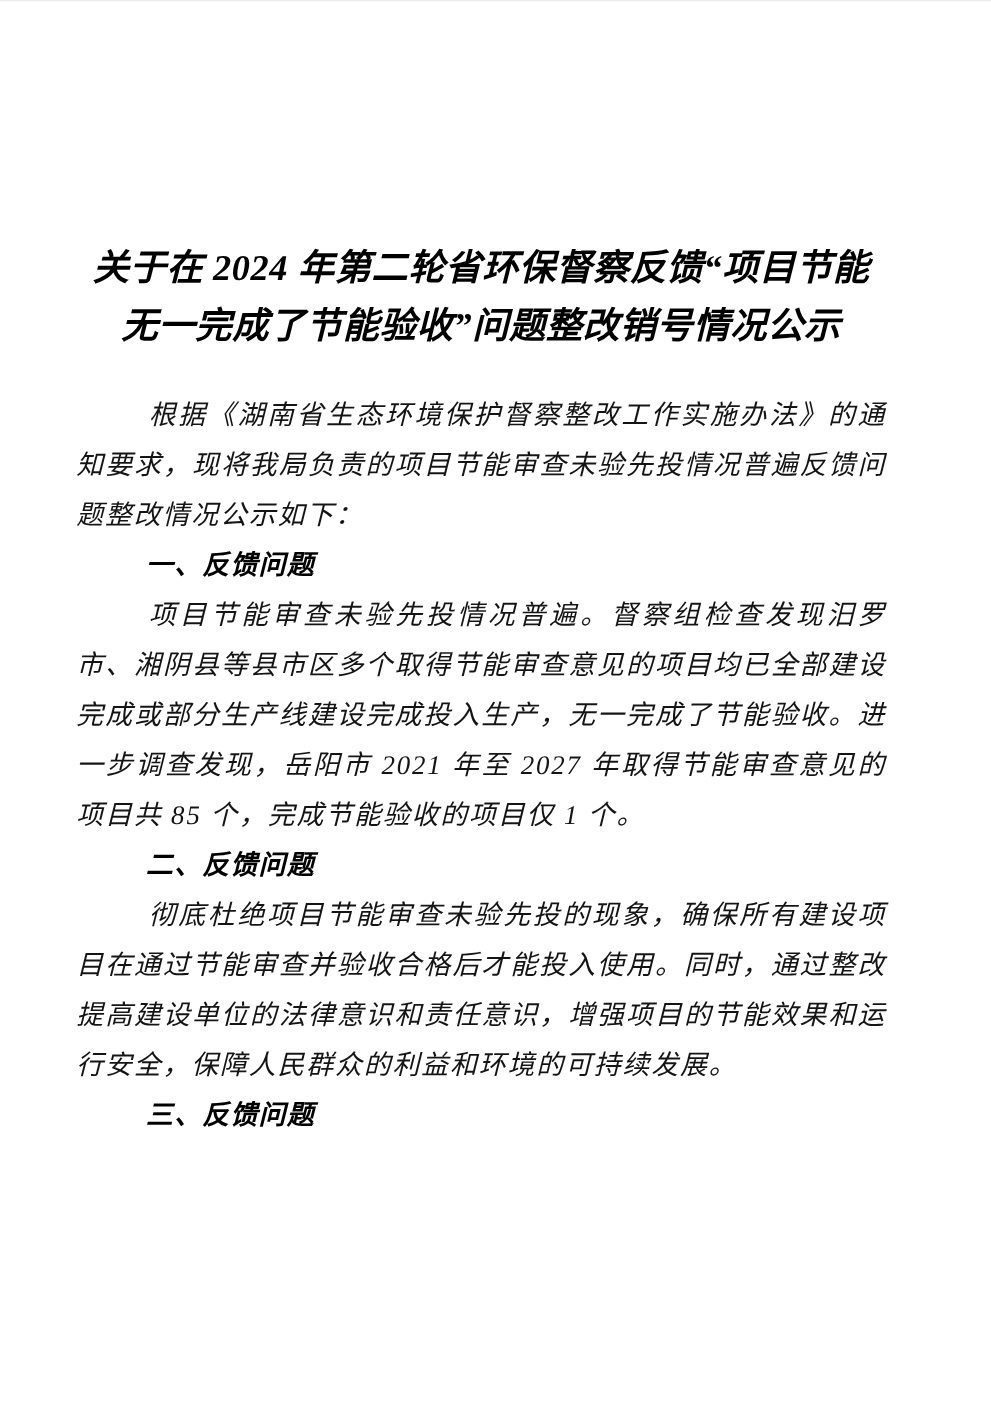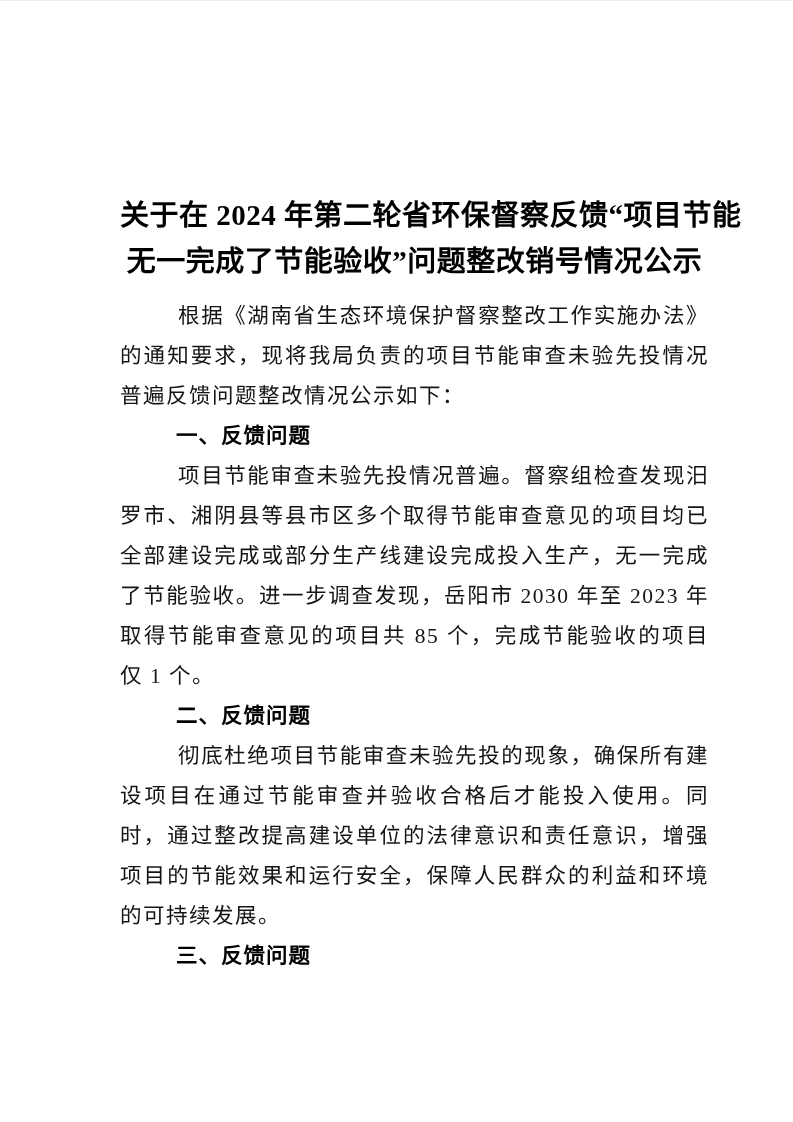--- a/index.html
+++ b/index.html
@@ -14,41 +14,42 @@
     width: 793px;
     height: 1122px;
     margin: 0 auto;
     background: #ffffff;
     border-top: 1px solid #ececec;
     overflow: hidden;
     color: #111111;
   }
 
   .content {
-    padding: 191px 84px 0 120px;
+    padding: 191px 84px 0 61px;
+    font-style: italic;
   }
 
   
   .doc-title {
     font-family: "Liberation Serif", "DejaVu Serif", serif;
     font-weight: 700;
     font-size: 29px;
     line-height: 46px;
     letter-spacing: 0.5px;
     text-align: center;
     color: #000000;
   }
   .doc-title .title-line {
     display: block;
     white-space: nowrap;
   }
 
   
   .doc-body {
-    margin-top: 12px;
+    margin-top: 28px;
     font-family: "Liberation Serif", "DejaVu Serif", serif;
     font-size: 21.5px;
     line-height: 40px;
     letter-spacing: 1.5px;
     text-align: justify;
     text-justify: inter-character;
     color: #141414;
   }
 
   .para {
@@ -77,21 +78,21 @@
     <h1 class="doc-title">
       <span class="title-line">关于在 2024 年第二轮省环保督察反馈“项目节能</span>
       <span class="title-line">无一完成了节能验收”问题整改销号情况公示</span>
     </h1>
 
     <div class="doc-body">
 
       <p class="para">根据《湖南省生态环境保护督察整改工作实施办法》的通知要求，现将我局负责的项目节能审查未验先投情况普遍反馈问题整改情况公示如下：</p>
 
       <h2 class="heading">一、反馈问题</h2>
-      <p class="para">项目节能审查未验先投情况普遍。督察组检查发现汨罗市、湘阴县等县市区多个取得节能审查意见的项目均已全部建设完成或部分生产线建设完成投入生产，无一完成了节能验收。进一步调查发现，岳阳市 2030 年至 2023 年取得节能审查意见的项目共 85 个，完成节能验收的项目仅 1 个。</p>
+      <p class="para">项目节能审查未验先投情况普遍。督察组检查发现汨罗市、湘阴县等县市区多个取得节能审查意见的项目均已全部建设完成或部分生产线建设完成投入生产，无一完成了节能验收。进一步调查发现，岳阳市 2021 年至 2027 年取得节能审查意见的项目共 85 个，完成节能验收的项目仅 1 个。</p>
 
       <h2 class="heading">二、反馈问题</h2>
       <p class="para">彻底杜绝项目节能审查未验先投的现象，确保所有建设项目在通过节能审查并验收合格后才能投入使用。同时，通过整改提高建设单位的法律意识和责任意识，增强项目的节能效果和运行安全，保障人民群众的利益和环境的可持续发展。</p>
 
       <h2 class="heading">三、反馈问题</h2>
 
     </div>
   </div>
 </div>
 

